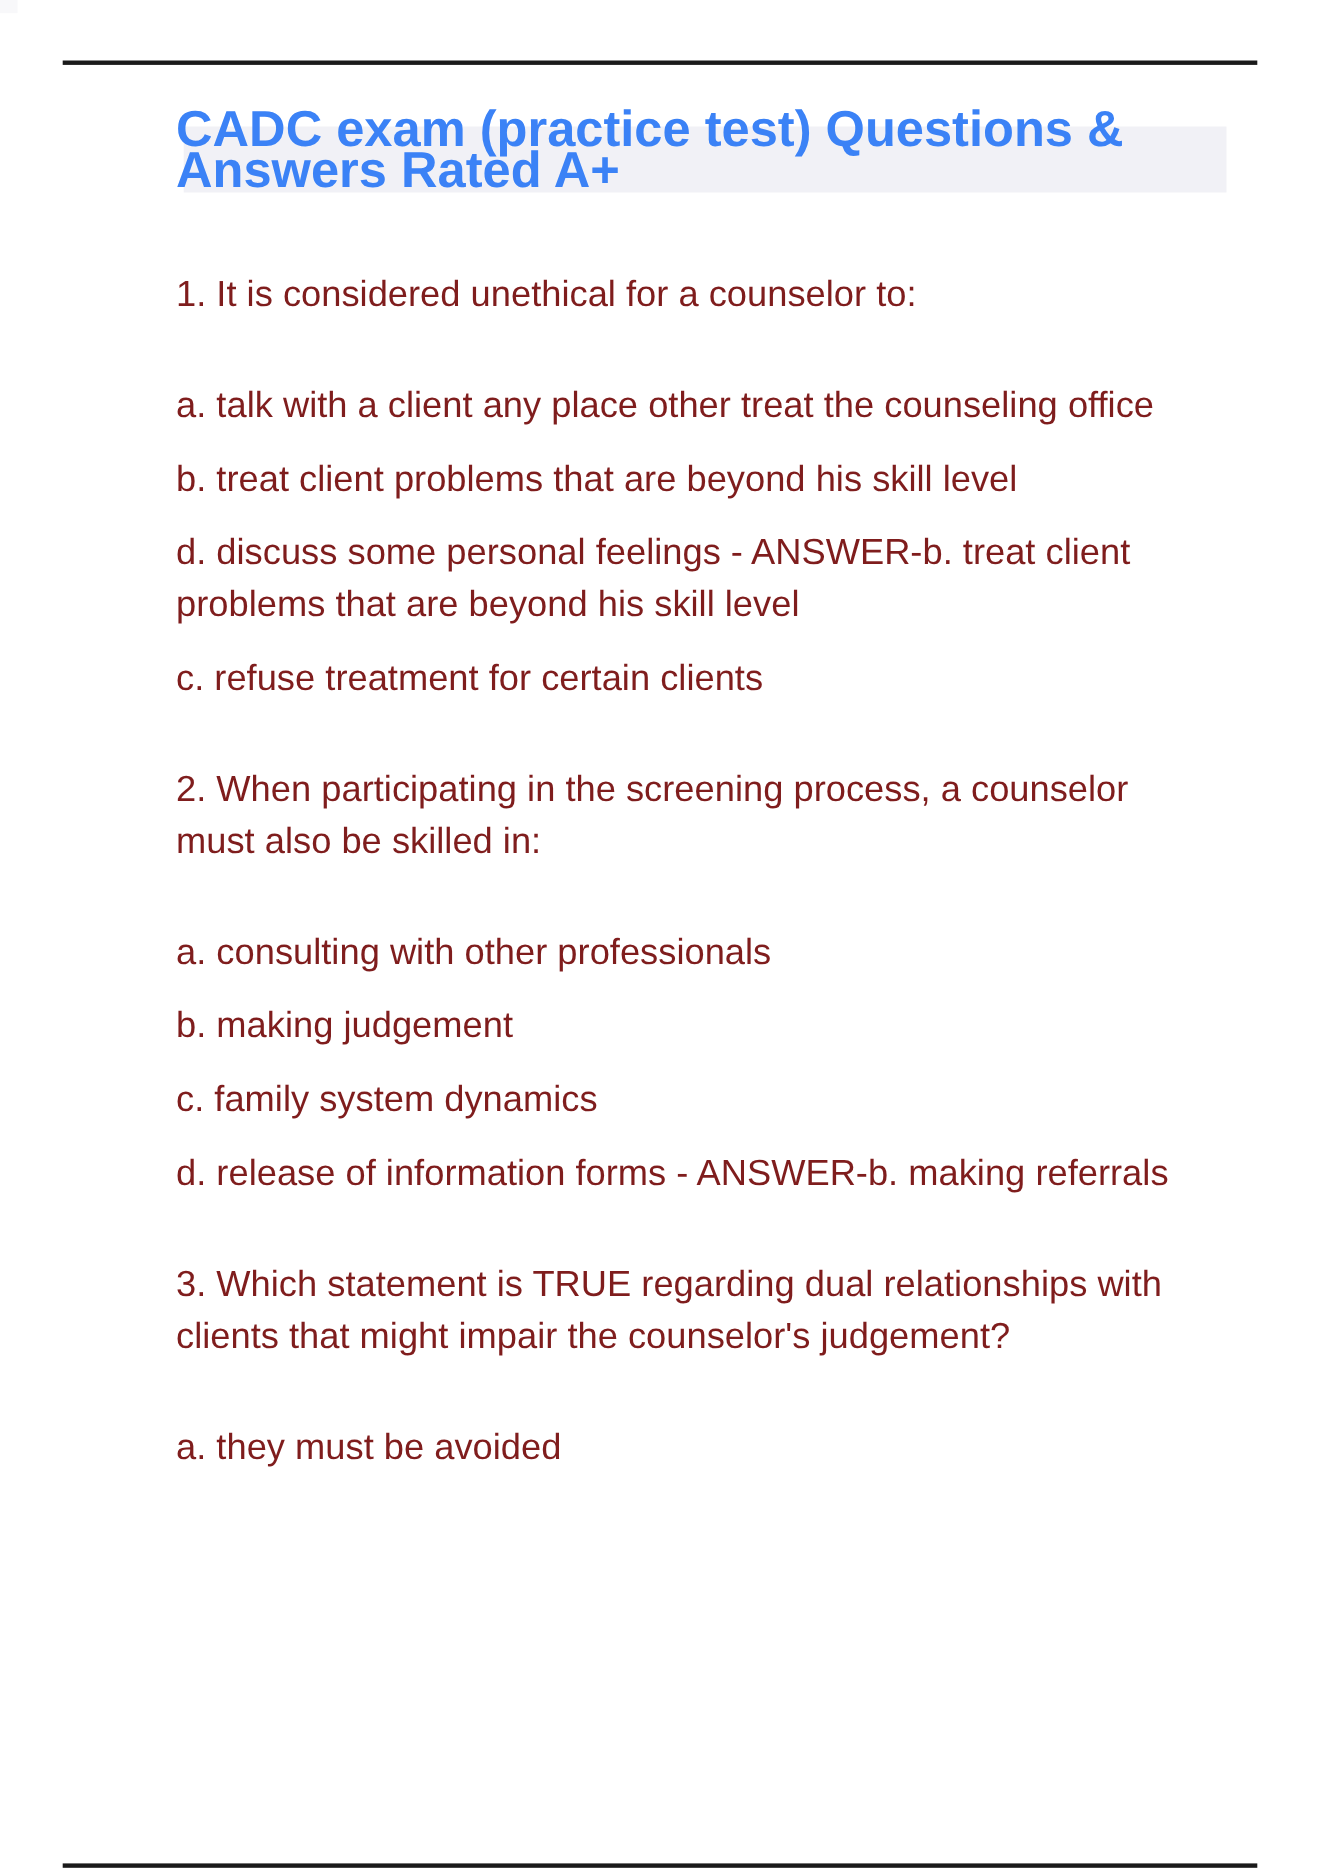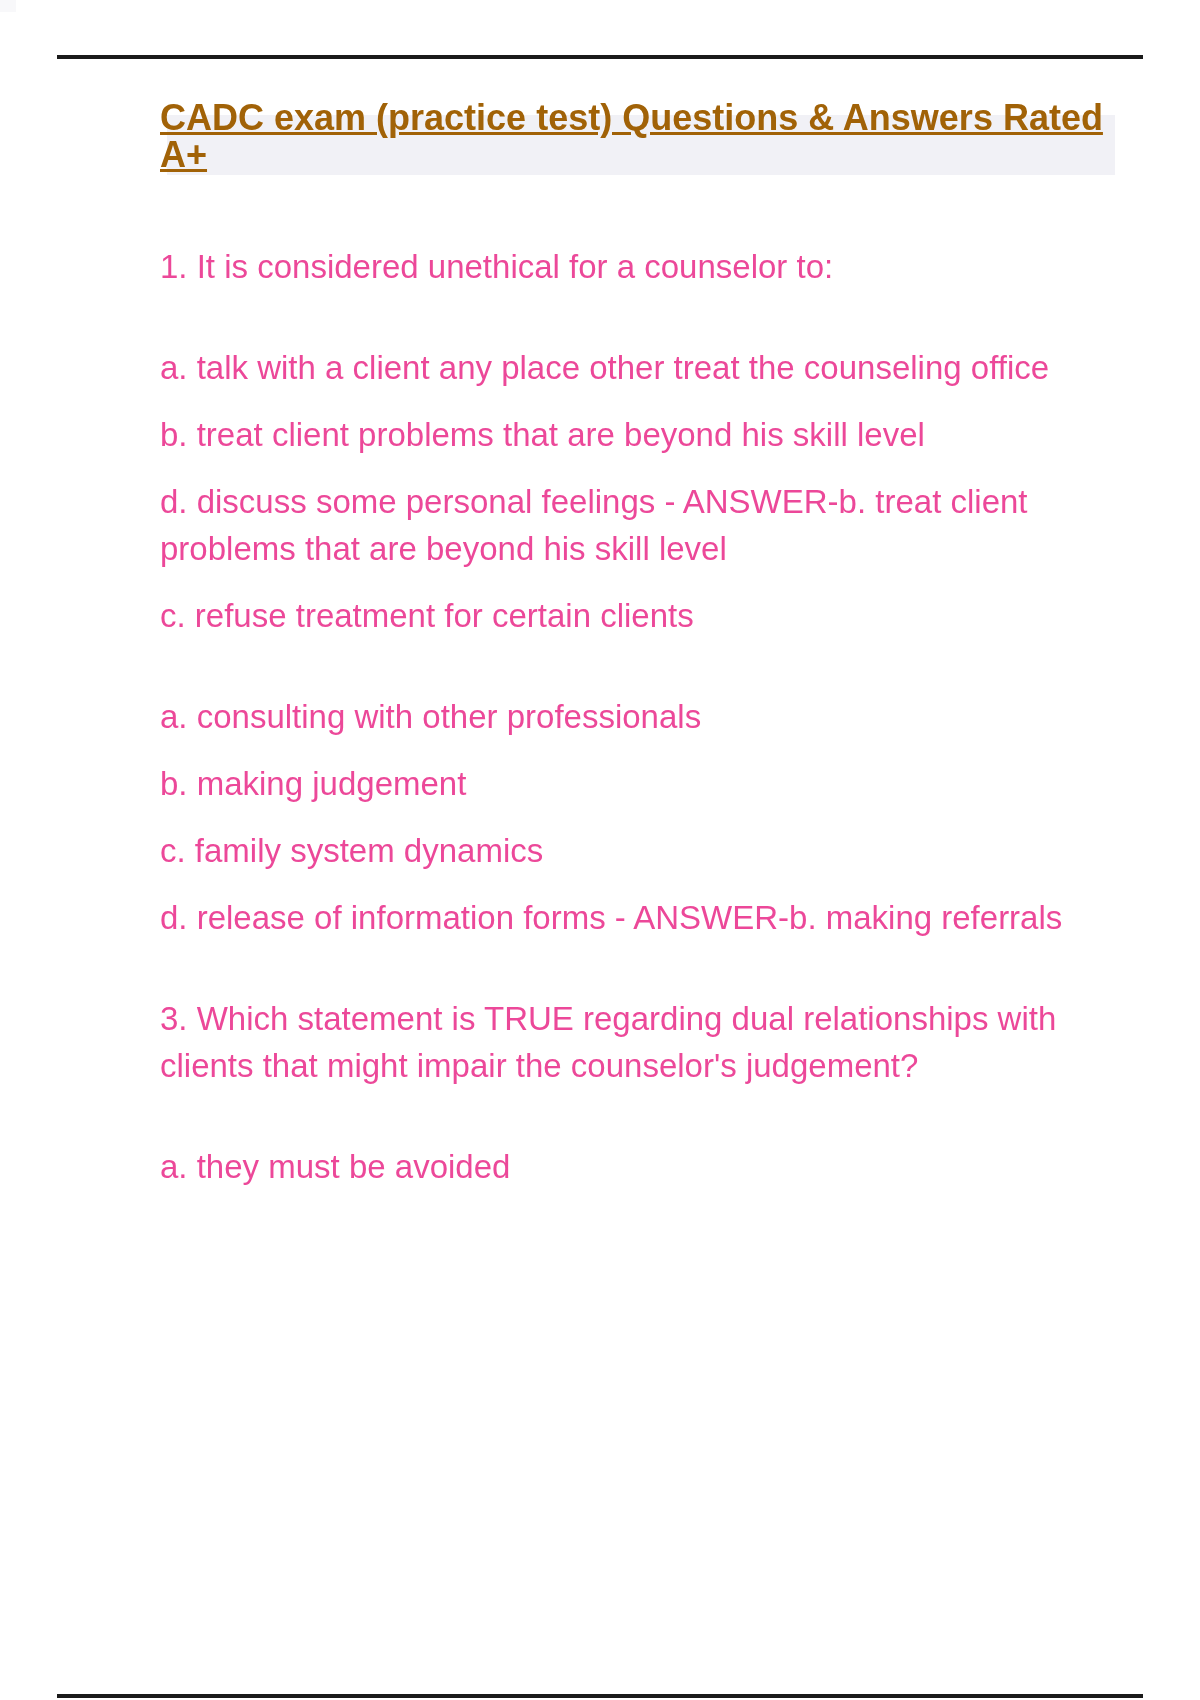--- a/index.html
+++ b/index.html
@@ -51,34 +51,33 @@
     top: 16px;
     width: 948px;
     height: 60px;
     background: #f1f1f6;
     z-index: 0;
   }
   h1.doc-title {
     position: relative;
     z-index: 1;
     margin: 0;
-    font-size: 36px;
+    font-size: 46px;
     line-height: 37px;
     font-weight: 700;
-    color: #a16207;
+    color: #3b82f6;
     letter-spacing: 0px;
-    text-decoration: underline;
   }
 
   p.q {
     margin: 0 0 20px 0;
     font-size: 33px;
     line-height: 47px;
     font-weight: 400;
-    color: #ec4899;
+    color: #7f1d1d;
   }
   .gap-top {
     margin-top: 54px !important;
   }
 </style>
 </head>
 <body>
 
 <div class="page">
 
@@ -92,20 +91,21 @@
       <div class="title-highlight"></div>
       <h1 class="doc-title">CADC exam (practice test) Questions &amp; Answers Rated A+</h1>
     </div>
 
     <p class="q">1. It is considered unethical for a counselor to:</p>
     <p class="q gap-top">a. talk with a client any place other treat the counseling office</p>
     <p class="q">b. treat client problems that are beyond his skill level</p>
     <p class="q">d. discuss some personal feelings - ANSWER-b. treat client problems that are beyond his skill level</p>
     <p class="q">c. refuse treatment for certain clients</p>
 
+    <p class="q gap-top">2. When participating in the screening process, a counselor must also be skilled in:</p>
     <p class="q gap-top">a. consulting with other professionals</p>
     <p class="q">b. making judgement</p>
     <p class="q">c. family system dynamics</p>
     <p class="q">d. release of information forms - ANSWER-b. making referrals</p>
 
     <p class="q gap-top">3. Which statement is TRUE regarding dual relationships with clients that might impair the counselor's judgement?</p>
     <p class="q gap-top">a. they must be avoided</p>
 
   </div>
 

